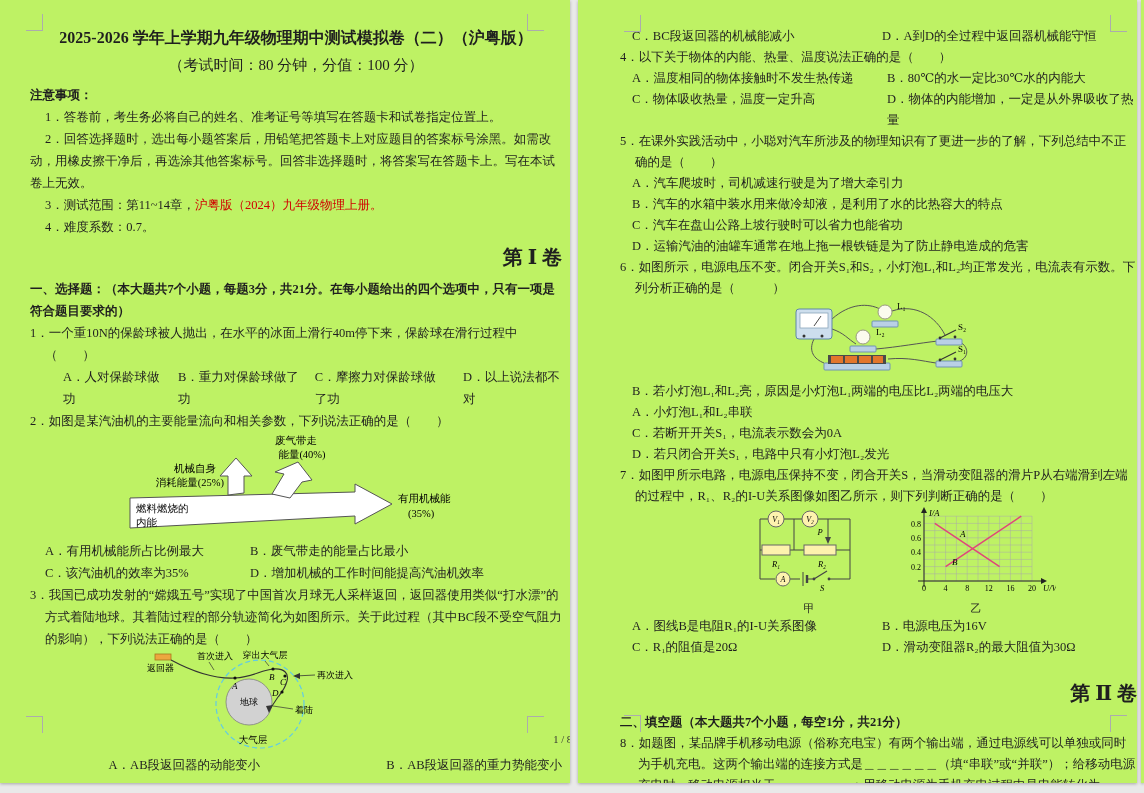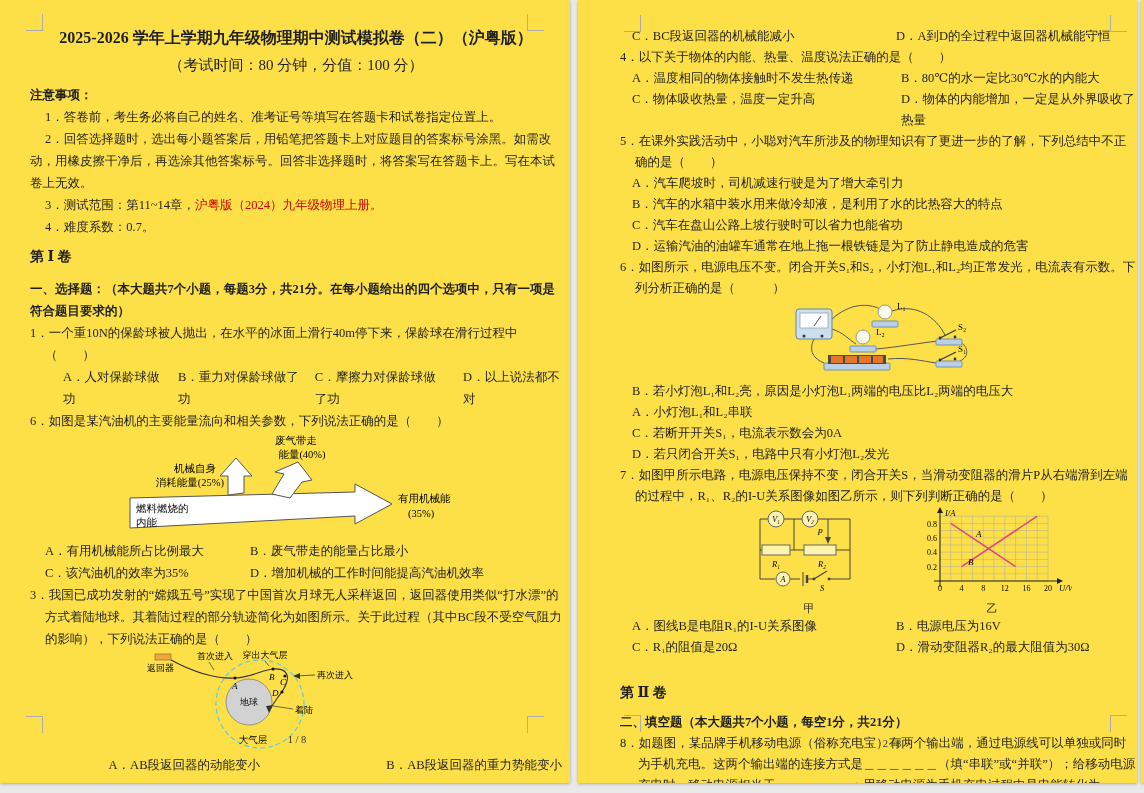--- a/index.html
+++ b/index.html
@@ -1,44 +1,44 @@
 <!DOCTYPE html>
 <html><head>
 <meta charset="utf-8">
 <style>
   html,body{margin:0;padding:0;}
   .canvas{position:relative;width:1144px;height:793px;background:#e9e9e9;overflow:hidden;
           font-family:"Liberation Serif","DejaVu Serif",serif;color:#1f1f1f;}
-  .page{position:absolute;top:0;height:783px;background:#fde047;box-shadow:0 1px 3px rgba(0,0,0,.28);
+  .page{position:absolute;top:0;height:783px;background:#bef264;box-shadow:0 1px 3px rgba(0,0,0,.28);
         box-sizing:border-box;overflow:hidden;}
   #page1{left:0;width:570px;padding:24px 8px 0 30px;}
   #page2{left:578px;width:559px;padding:26px 0 0 42px;}
   #page3{left:1141px;width:3px;}
   .line{font-size:12.5px;line-height:22px;}
   #page2 .line{line-height:21px;}
   .doc-title{font-size:16px;font-weight:bold;text-align:center;line-height:28px;}
   .doc-subtitle{font-size:15px;text-align:center;line-height:26px;margin-bottom:6px;}
   .bold{font-weight:bold;}
   .notice{text-indent:15px;}
   .hang{padding-left:15px;text-indent:-15px;}
   .hang18{padding-left:18px;text-indent:-18px;}
-  .volume{font-size:14px;font-weight:600;text-align:left;line-height:30px;margin:4px 0 6px;}
+  .volume{font-size:20px;font-weight:600;text-align:right;line-height:30px;margin:4px 0 6px;}
   #page2 .volume{margin:20px 0 4px;}
   .red{color:#d00000;}
   .optrow{display:flex;gap:16px;margin-left:33px;}
   .optgrid{display:grid;margin-left:15px;}
-  #page2 .optgrid{margin-left:12px;gap:14px;}
+  #page2 .optgrid{margin-left:12px;}
   .g205{grid-template-columns:205px auto;}
   .g215{grid-template-columns:215px auto;text-align:right;}
   .g250{grid-template-columns:250px auto;}
   .g255{grid-template-columns:255px auto;}
   .optcol{margin-left:12px;}
   .fig{position:relative;}
   .figcap{font-size:11px;text-align:center;line-height:15px;}
-  .pfoot{position:absolute;bottom:38px;left:12px;width:100%;text-align:center;font-size:10.5px;color:#333;}
+  .pfoot{position:absolute;bottom:38px;left:2px;width:100%;text-align:right;font-size:10.5px;color:#333;}
   #page2 .pfoot{width:604px;bottom:34px;}
   svg text{font-family:"Liberation Serif","DejaVu Serif",serif;}
   
   .crop{position:absolute;width:16px;height:16px;}
   .crop.tl{border-right:1px solid #acacac;border-bottom:1px solid #acacac;}
   .crop.tr{border-left:1px solid #acacac;border-bottom:1px solid #acacac;}
   .crop.bl{border-right:1px solid #acacac;border-top:1px solid #acacac;}
   .crop.br{border-left:1px solid #acacac;border-top:1px solid #acacac;}
   
   .drag-handle{position:absolute;left:7px;top:66px;display:grid;grid-template-columns:repeat(2,5px);
@@ -73,21 +73,21 @@
     <div class="line bold">一、选择题：（本大题共7个小题，每题3分，共21分。在每小题给出的四个选项中，只有一项是符合题目要求的）</div>
 
     <div class="line hang">1．一个重10N的保龄球被人抛出，在水平的冰面上滑行40m停下来，保龄球在滑行过程中（　　）</div>
     <div class="line optrow">
       <span>A．人对保龄球做功</span>
       <span>B．重力对保龄球做了功</span>
       <span>C．摩擦力对保龄球做了功</span>
       <span>D．以上说法都不对</span>
     </div>
 
-    <div class="line hang">6．如图是某汽油机的主要能量流向和相关参数，下列说法正确的是（　　）</div>
+    <div class="line hang">2．如图是某汽油机的主要能量流向和相关参数，下列说法正确的是（　　）</div>
     <div class="fig" style="margin-left:70px;">
       <svg width="400" height="104" viewBox="0 0 400 104">
         <polygon points="30,66 255,60 255,52 292,72 255,92 255,84 30,96" fill="#fff" stroke="#555" stroke-width="1"></polygon>
         <polygon points="128,63 128,44 120,44 136,26 152,44 144,44 144,61" fill="#fff" stroke="#555" stroke-width="1"></polygon>
         <polygon points="172,62 184,42 175,40 198,30 212,48 202,50 190,66" fill="#fff" stroke="#555" stroke-width="1"></polygon>
         <text x="116" y="40" text-anchor="end" font-size="10.5">机械自身</text>
         <text x="124" y="54" text-anchor="end" font-size="10.5">消耗能量(25%)</text>
         <text x="196" y="12" text-anchor="middle" font-size="10.5">废气带走</text>
         <text x="202" y="26" text-anchor="middle" font-size="10.5">能量(40%)</text>
         <text x="36" y="80" font-size="10.5">燃料燃烧的</text>
@@ -215,21 +215,21 @@
           <rect x="85" y="57" width="10" height="7" fill="#e2762c"></rect>
         </g>
       </svg>
     </div>
     <div class="line optcol">B．若小灯泡L₁和L₂亮，原因是小灯泡L₁两端的电压比L₂两端的电压大</div>
     <div class="line optcol">A．小灯泡L₁和L₂串联</div>
     <div class="line optcol">C．若断开开关S₁，电流表示数会为0A</div>
     <div class="line optcol">D．若只闭合开关S₁，电路中只有小灯泡L₂发光</div>
 
     <div class="line hang">7．如图甲所示电路，电源电压保持不变，闭合开关S，当滑动变阻器的滑片P从右端滑到左端的过程中，R₁、R₂的I-U关系图像如图乙所示，则下列判断正确的是（　　）</div>
-    <div class="fig" style="margin-left:130px;display:flex;gap:44px;align-items:flex-end;">
+    <div class="fig" style="margin-left:130px;display:flex;gap:28px;align-items:flex-end;">
       <div>
         <svg width="118" height="90" viewBox="0 0 118 90">
           <path d="M10,12 H18 M34,12 H52 M68,12 H100 M10,12 V72 M44,12 V43 M100,12 V72 M10,43 H12 M40,43 H54 M86,43 H100 M10,72 H25 M40,72 H50 M58,72 H64 M79,72 H100 M78,12 V30" fill="none" stroke="#444" stroke-width="1"></path>
           <polygon points="75,30 81,30 78,37" fill="#444"></polygon>
           <circle cx="26" cy="12" r="8" fill="#fdf2ae" stroke="#666"></circle>
           <text x="26" y="15" text-anchor="middle" font-size="8" font-style="italic">V₁</text>
           <circle cx="60" cy="12" r="8" fill="#fdf2ae" stroke="#666"></circle>
           <text x="60" y="15" text-anchor="middle" font-size="8" font-style="italic">V₂</text>
           <rect x="12" y="38" width="28" height="10" fill="#fdf2ae" stroke="#666"></rect>
           <text x="26" y="60" text-anchor="middle" font-size="8.5" font-style="italic">R₁</text>

